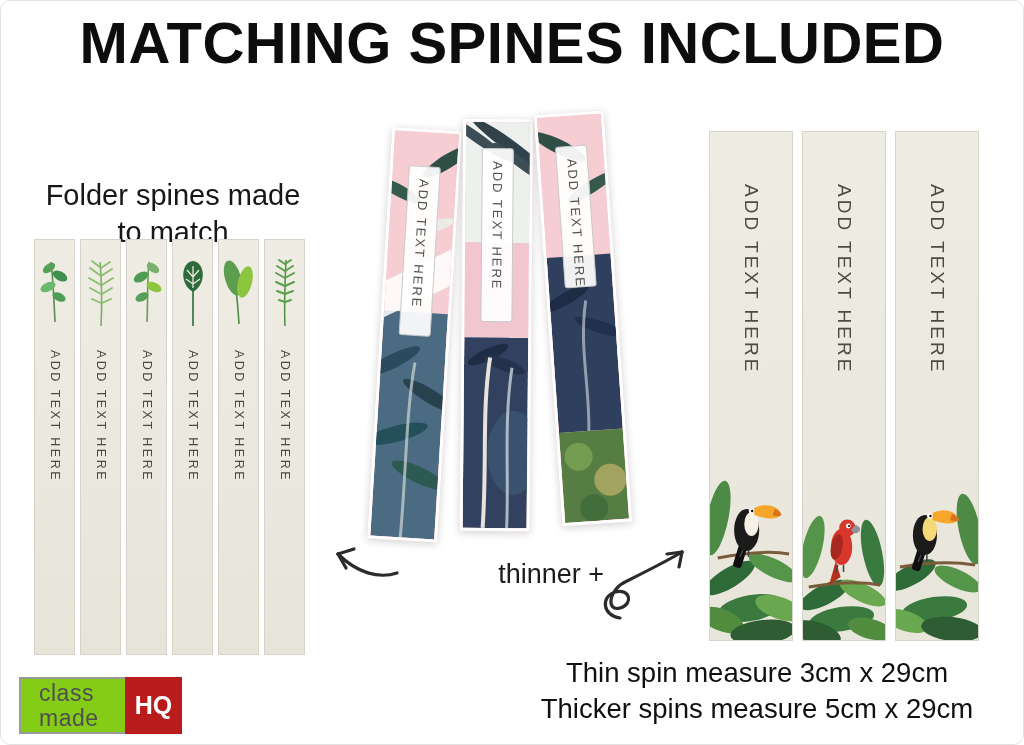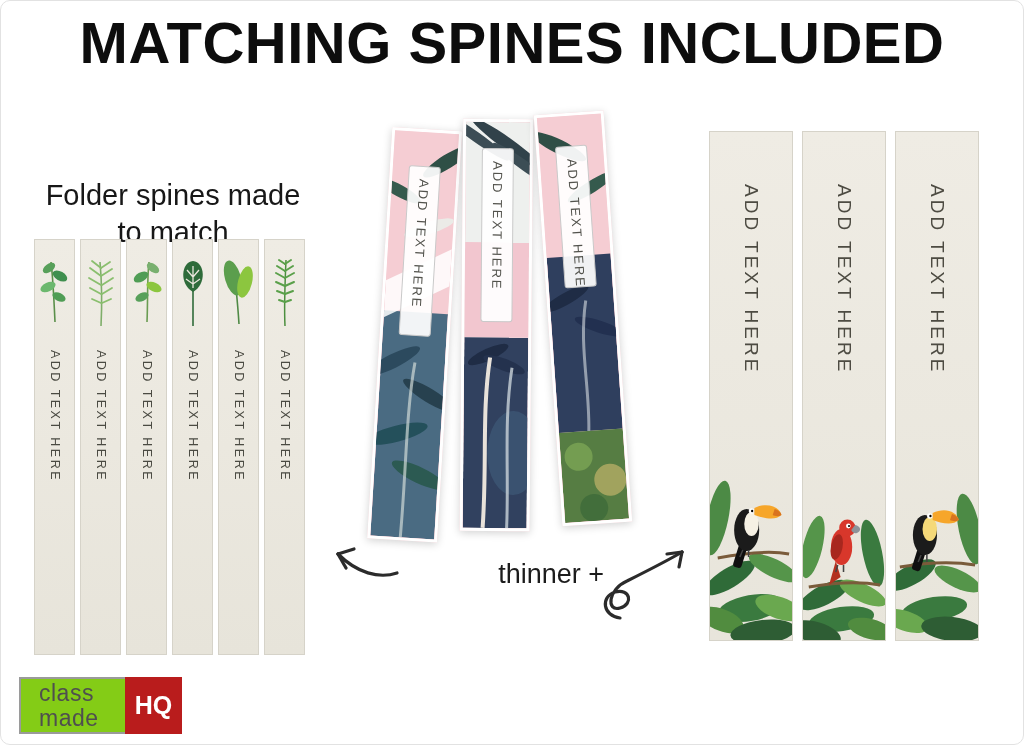--- a/index.html
+++ b/index.html
@@ -311,20 +311,24 @@
       <path d="M301 99 C284 97 281 78 296 73 C311 69 315 85 301 89 C287 93 289 70 308 62 C330 51 348 42 363 33"></path>
       <path d="M363 33 l-15 2"></path>
       <path d="M363 33 l-3 15"></path>
     </g>
   </svg>
 
   <div class="size-note">
     <div>thinner +</div>
   </div>
 
+  <div class="measurements">
+    <div>Thin spin measure 3cm x 29cm</div>
+    <div>Thicker spins measure 5cm x 29cm</div>
+  </div>
 
   <div class="logo">
     <div class="logo-words">
       <div>class</div>
       <div>made</div>
     </div>
     <div class="logo-badge">HQ</div>
   </div>
 
 </div>

